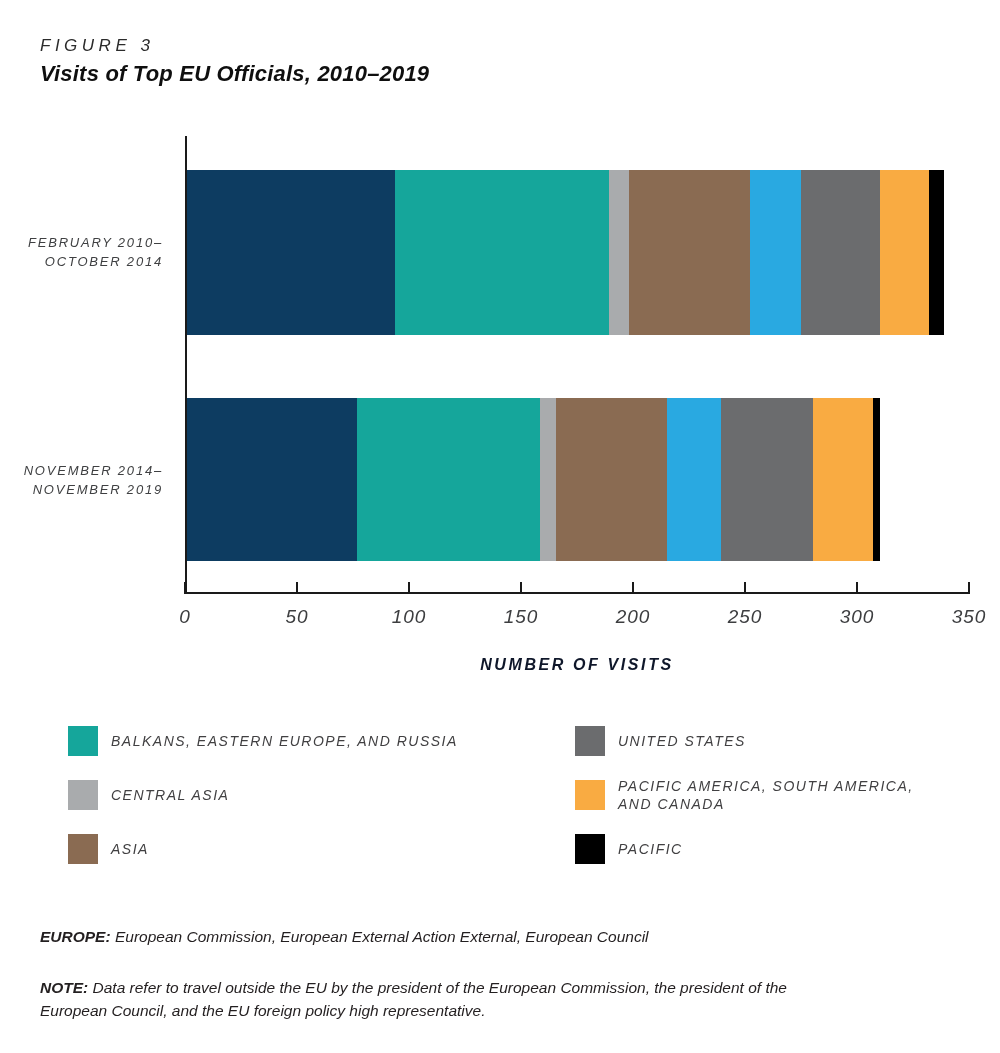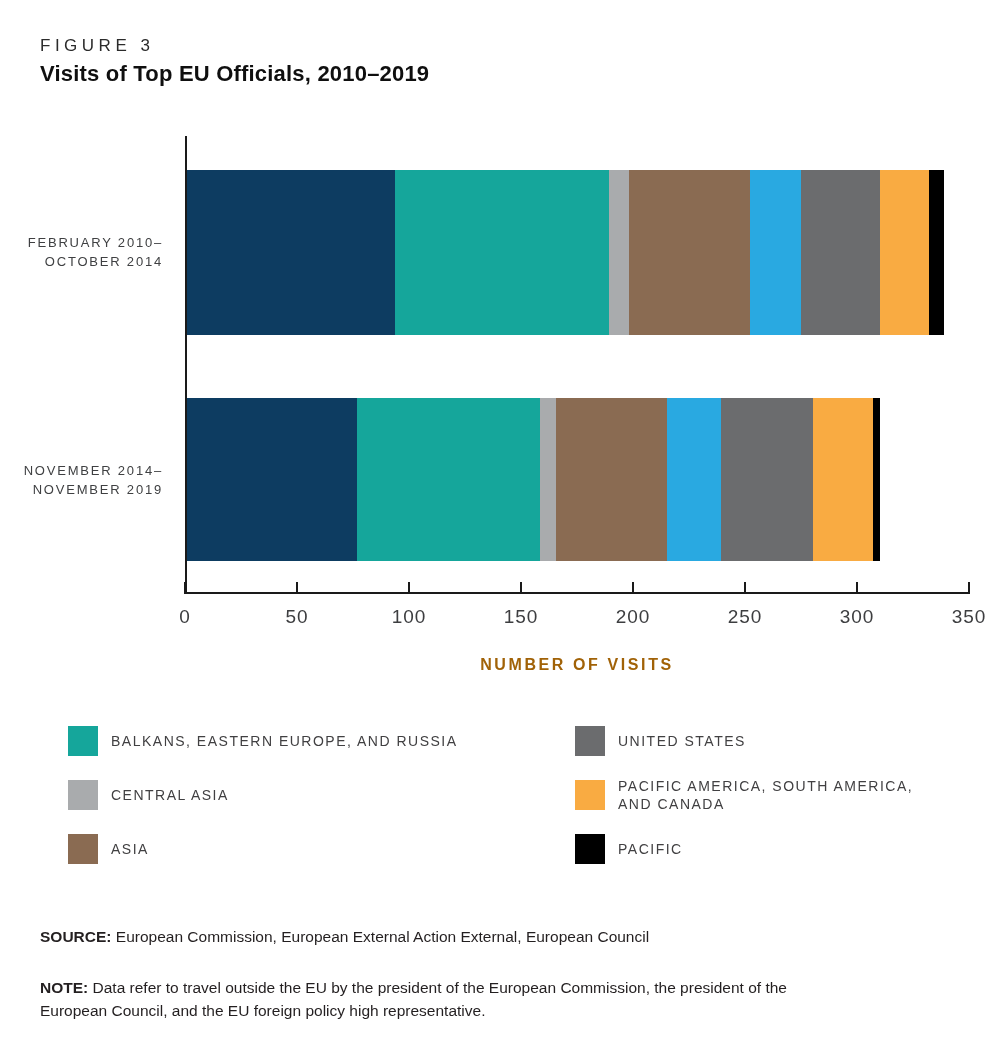--- a/index.html
+++ b/index.html
@@ -1,17 +1,17 @@
 <!DOCTYPE html>
 <html><head>
 <meta charset="utf-8">
 <style>
   html,body { margin:0; padding:0; background:#ffffff; }
   body { font-family: "Liberation Sans", sans-serif; color:#231f20; }
-  .page { position:relative; width:1000px; height:1053px; background:#fff; overflow:hidden; }
+  .page { position:relative; width:1000px; height:1053px; background:#fff; overflow:hidden;font-style:italic; }
 
   
   .figure-label { position:absolute; left:40px; top:36px; font-size:17px; font-weight:400;
                   letter-spacing:4.5px; color:#2b2b2b; }
   .figure-title { position:absolute; left:40px; top:61px; margin:0; font-size:22px; font-weight:700;
                   letter-spacing:0.2px; color:#0f0f0f;text-align:right; }
 
   
   .plot { position:absolute; left:185px; top:136px; width:784px; height:458px; }
   .yaxis-line { position:absolute; left:0; top:0; width:2px; height:100%; background:#1a1a1a; }
@@ -26,21 +26,21 @@
                font-size:13px; letter-spacing:1.8px; color:#3f4042; line-height:19px; }
   .cat-label-0 { top:97px; }
   .cat-label-1 { top:325px; }
 
   .ticks { position:absolute; left:0; top:100%; width:100%; height:0; }
   .tick { position:absolute; top:-12px; width:2px; height:12px; background:#1a1a1a; }
   .tick-label { position:absolute; top:12px; transform:translateX(-50%);
                 font-size:19px; letter-spacing:1px; color:#3d3e40; }
 
   .xlabel { position:absolute; left:185px; top:656px; width:784px; text-align:center;
-            font-size:16px; font-weight:700; letter-spacing:2.6px; color:#a16207; }
+            font-size:16px; font-weight:700; letter-spacing:2.6px; color:#0f172a; }
 
   
   .legend-col { position:absolute; top:714px; }
   .legend-col-left  { left:68px;  width:470px; }
   .legend-col-right { left:575px; width:420px; }
   .legend-row { display:flex; align-items:center; height:54px; }
   .swatch { flex:0 0 30px; width:30px; height:30px; margin-right:13px; }
   .legend-text { font-size:14px; letter-spacing:1.5px; color:#414042; line-height:18px; }
 
   
@@ -147,17 +147,17 @@
         </div>
       </div>
       <div class="legend-row">
         <div class="swatch" style="background: rgb(0, 0, 0);"></div>
         <div class="legend-text">
           <div>PACIFIC</div>
         </div>
       </div>
     </div>
 
-  <p class="source"><strong>SOURCE:</strong> <span>European Commission, European External Action External, European Council</span></p>
+  <p class="source"><strong>EUROPE:</strong> <span>European Commission, European External Action External, European Council</span></p>
 
   <p class="note"><strong>NOTE:</strong> <span>Data refer to travel outside the EU by the president of the European Commission, the president of the</span> <span>European Council, and the EU foreign policy high representative.</span></p>
 
 </div>
 
 </body></html>

